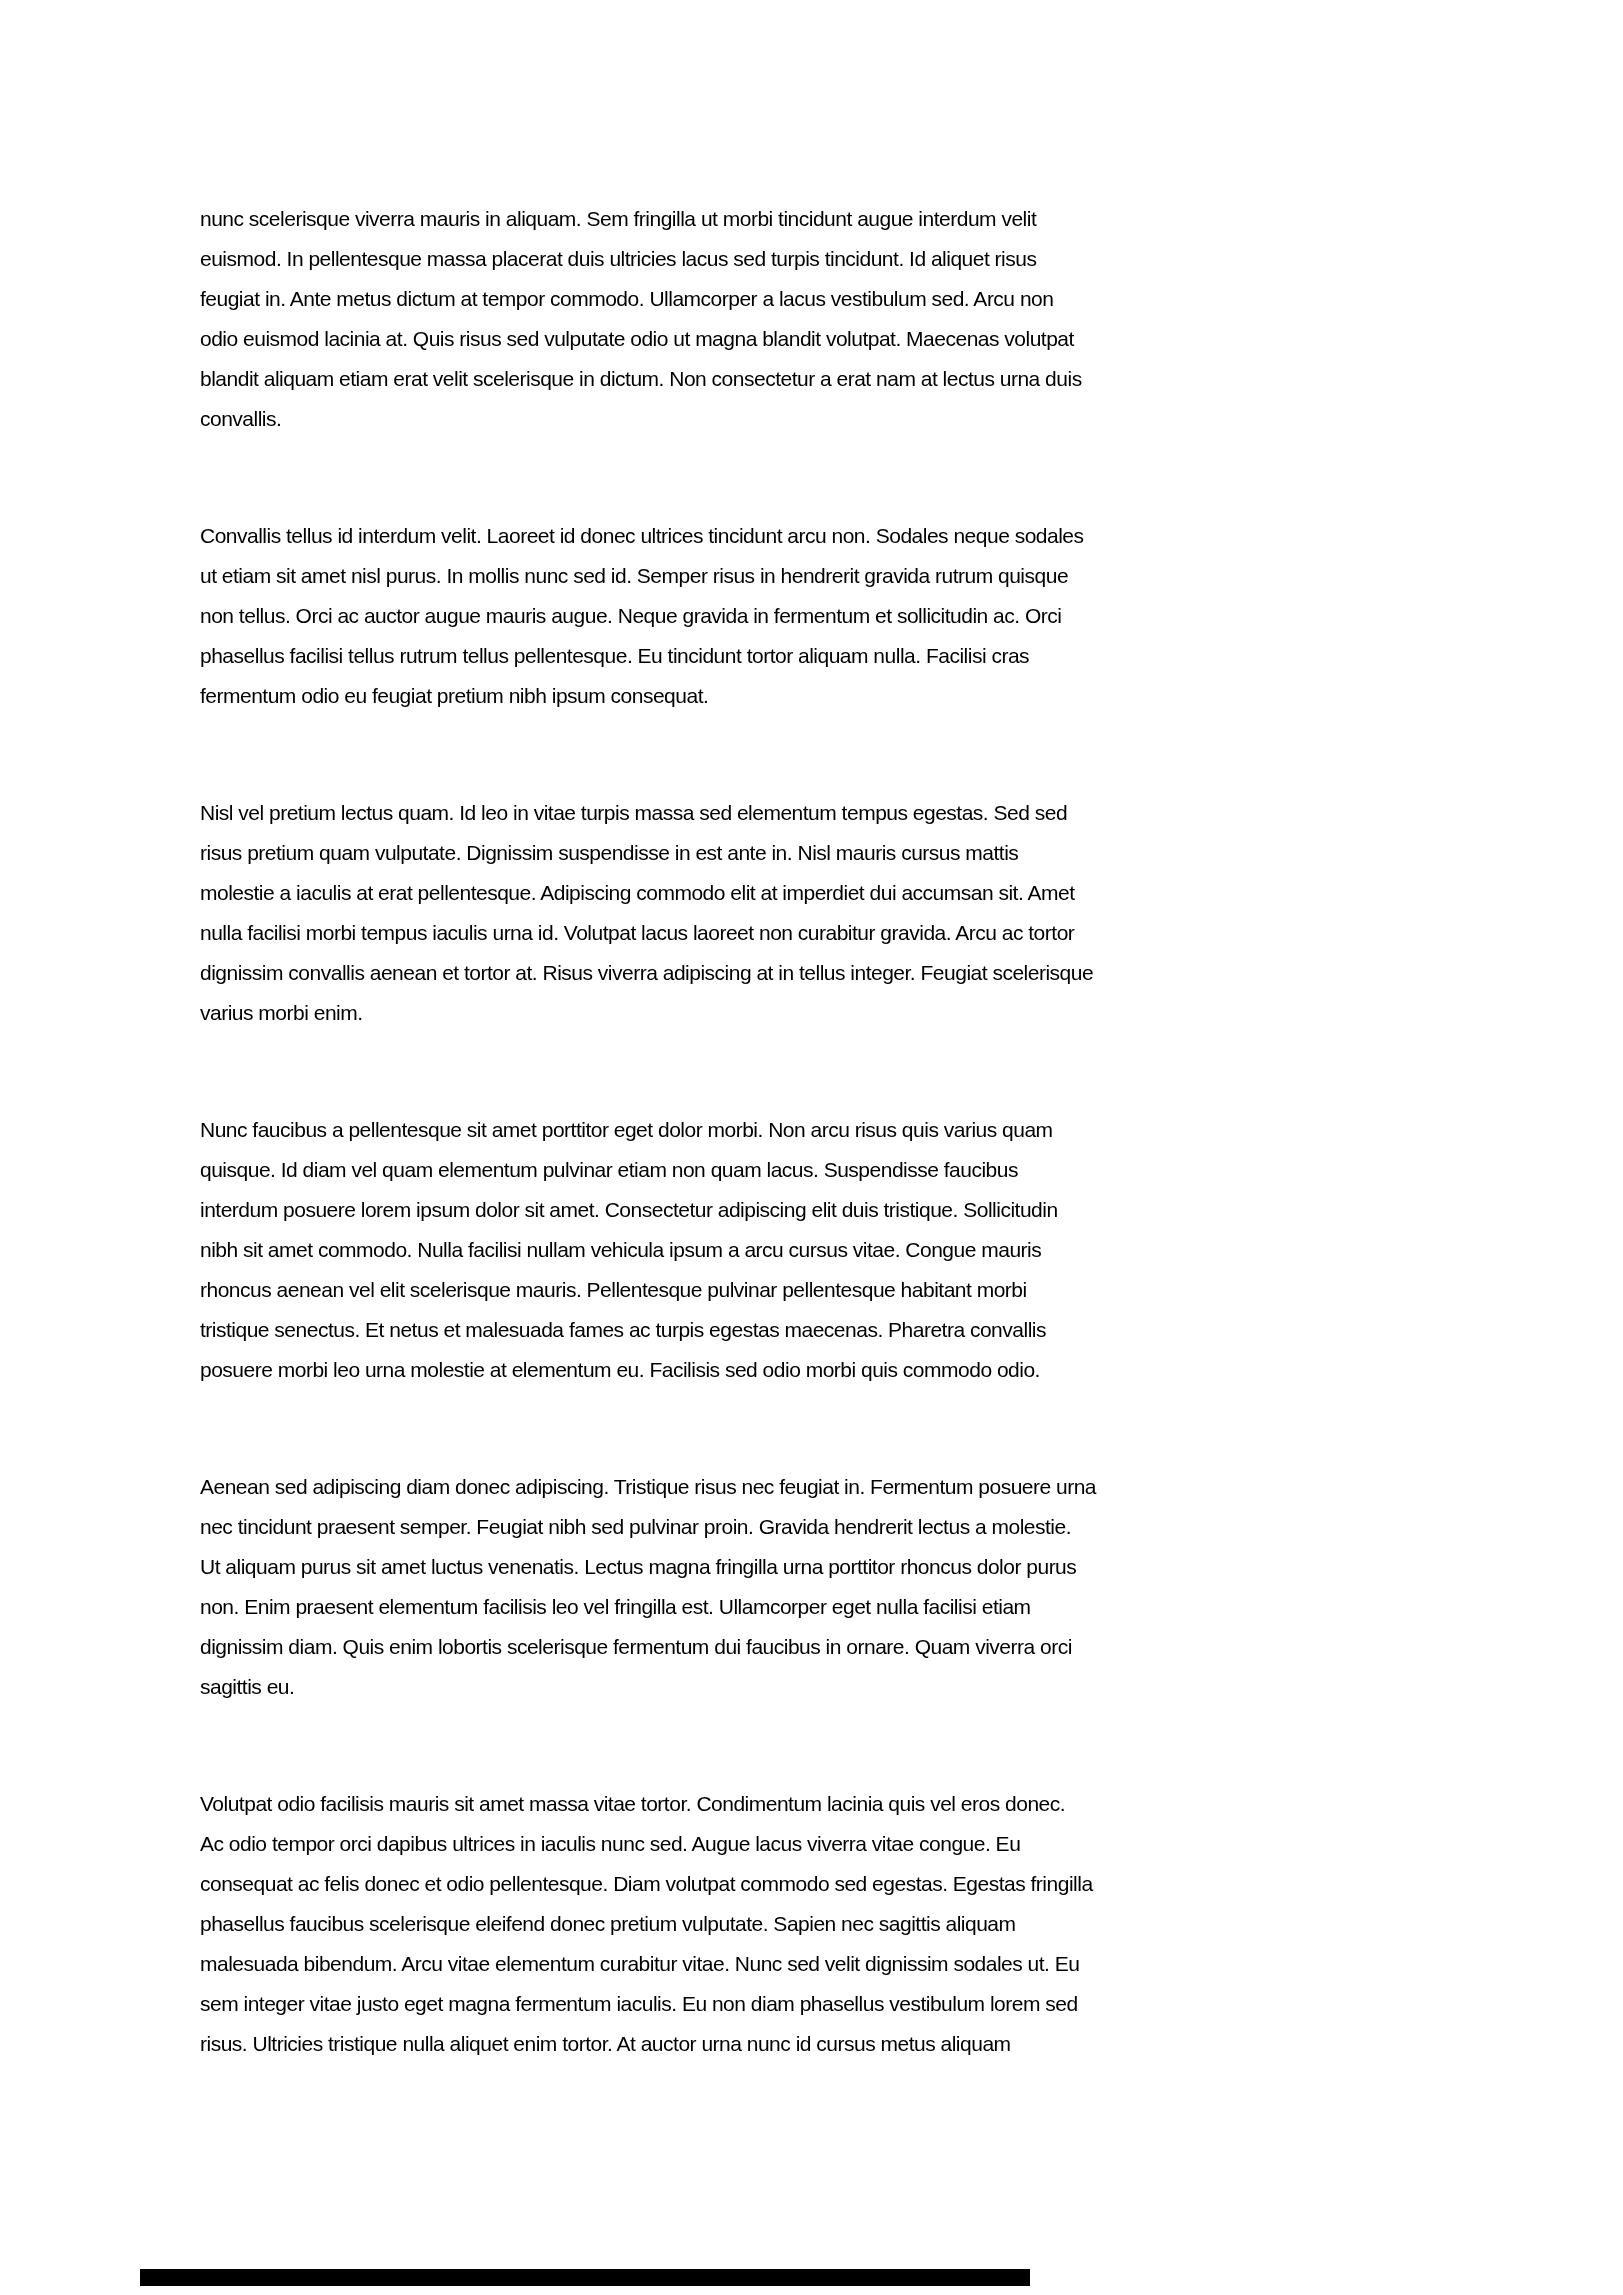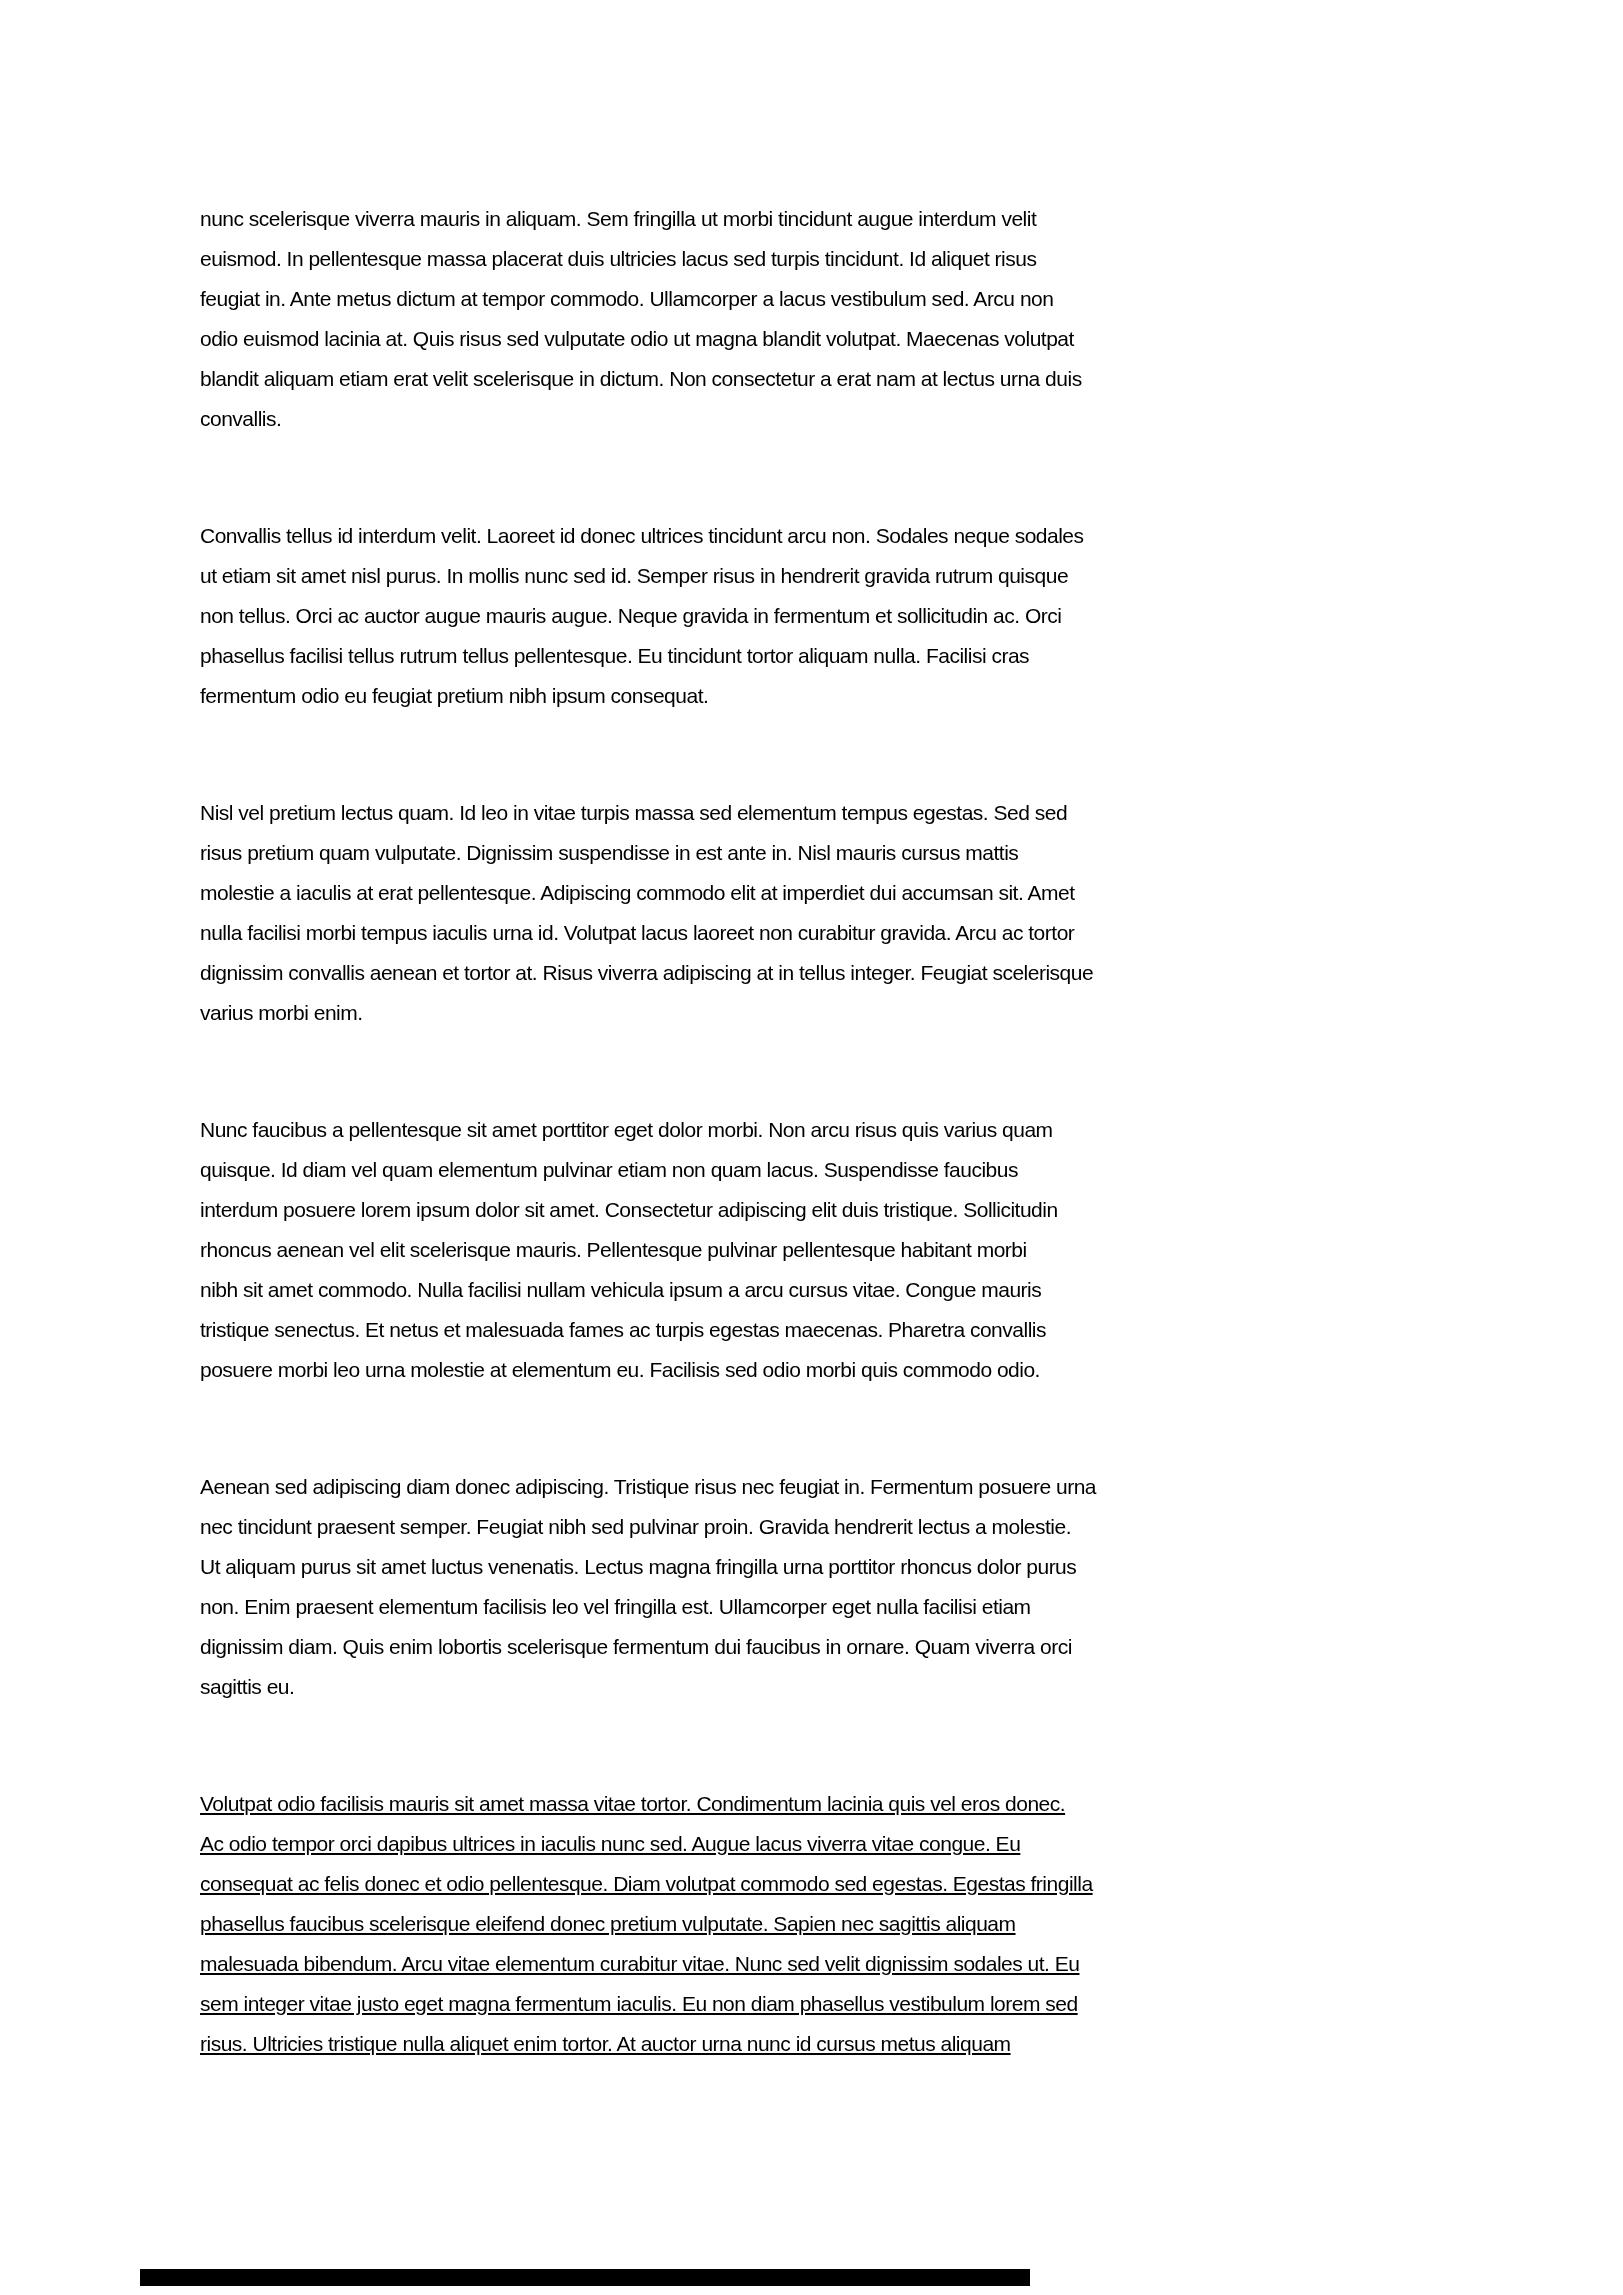--- a/index.html
+++ b/index.html
@@ -26,21 +26,20 @@
     line-height: 40px;
     letter-spacing: -0.5px;
     font-weight: 400;
   }
   .paragraph {
     margin: 0 0 77px 0;
     padding: 0;
   }
   .paragraph:last-child {
     margin-bottom: 0;
-    text-decoration: underline;
   }
   .text-line {
     white-space: nowrap;
   }
   .bottom-bar {
     position: absolute;
     left: 140px;
     top: 2269px;
     width: 890px;
     height: 17px;
@@ -72,22 +71,22 @@
         <div class="text-line">risus pretium quam vulputate. Dignissim suspendisse in est ante in. Nisl mauris cursus mattis</div>
         <div class="text-line">molestie a iaculis at erat pellentesque. Adipiscing commodo elit at imperdiet dui accumsan sit. Amet</div>
         <div class="text-line">nulla facilisi morbi tempus iaculis urna id. Volutpat lacus laoreet non curabitur gravida. Arcu ac tortor</div>
         <div class="text-line">dignissim convallis aenean et tortor at. Risus viverra adipiscing at in tellus integer. Feugiat scelerisque</div>
         <div class="text-line">varius morbi enim.</div>
       </div>
       <div class="paragraph">
         <div class="text-line">Nunc faucibus a pellentesque sit amet porttitor eget dolor morbi. Non arcu risus quis varius quam</div>
         <div class="text-line">quisque. Id diam vel quam elementum pulvinar etiam non quam lacus. Suspendisse faucibus</div>
         <div class="text-line">interdum posuere lorem ipsum dolor sit amet. Consectetur adipiscing elit duis tristique. Sollicitudin</div>
+        <div class="text-line">nibh sit amet commodo. Nulla facilisi nullam vehicula ipsum a arcu cursus vitae. Congue mauris</div>
         <div class="text-line">rhoncus aenean vel elit scelerisque mauris. Pellentesque pulvinar pellentesque habitant morbi</div>
-        <div class="text-line">nibh sit amet commodo. Nulla facilisi nullam vehicula ipsum a arcu cursus vitae. Congue mauris</div>
         <div class="text-line">tristique senectus. Et netus et malesuada fames ac turpis egestas maecenas. Pharetra convallis</div>
         <div class="text-line">posuere morbi leo urna molestie at elementum eu. Facilisis sed odio morbi quis commodo odio.</div>
       </div>
       <div class="paragraph">
         <div class="text-line">Aenean sed adipiscing diam donec adipiscing. Tristique risus nec feugiat in. Fermentum posuere urna</div>
         <div class="text-line">nec tincidunt praesent semper. Feugiat nibh sed pulvinar proin. Gravida hendrerit lectus a molestie.</div>
         <div class="text-line">Ut aliquam purus sit amet luctus venenatis. Lectus magna fringilla urna porttitor rhoncus dolor purus</div>
         <div class="text-line">non. Enim praesent elementum facilisis leo vel fringilla est. Ullamcorper eget nulla facilisi etiam</div>
         <div class="text-line">dignissim diam. Quis enim lobortis scelerisque fermentum dui faucibus in ornare. Quam viverra orci</div>
         <div class="text-line">sagittis eu.</div>

